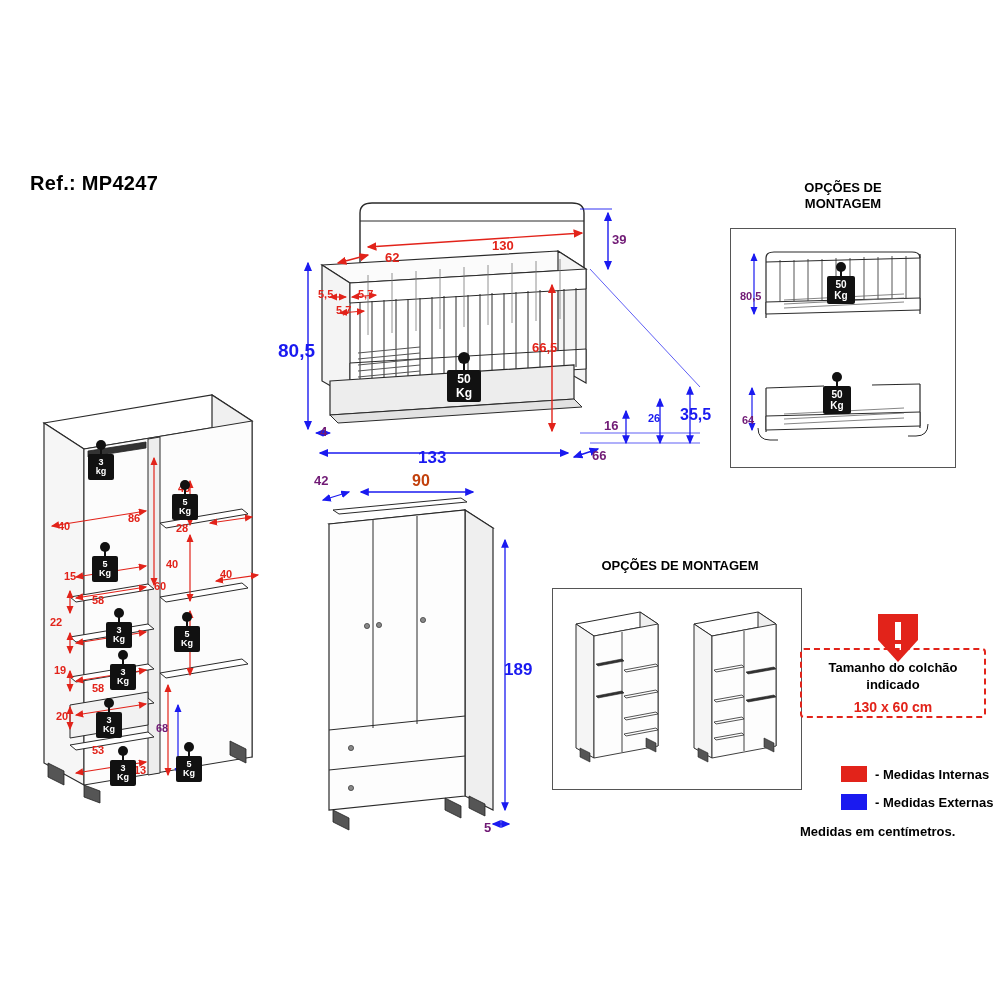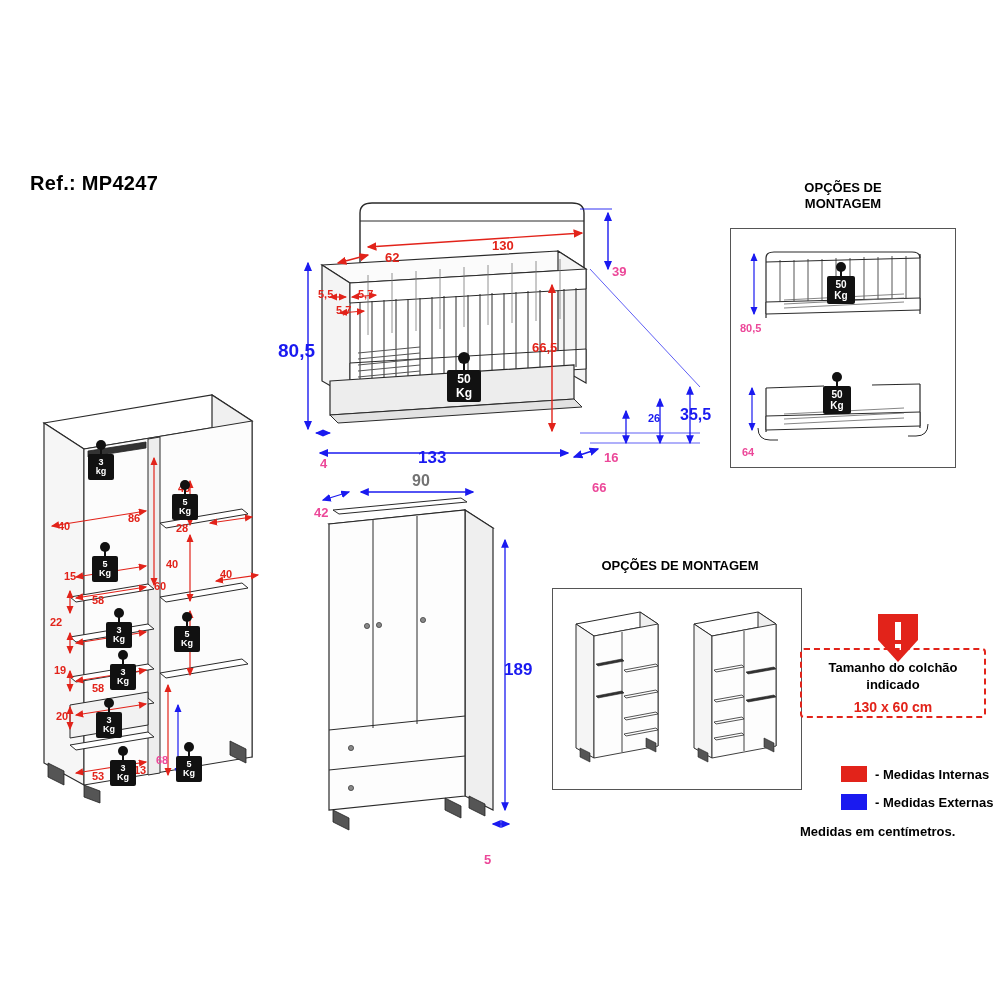--- a/index.html
+++ b/index.html
@@ -3,21 +3,21 @@
 <meta charset="utf-8">
 <style>
   html,body{margin:0;padding:0;background:#fff;}
   body{width:1000px;height:1000px;position:relative;font-family:"Liberation Sans",sans-serif;color:#000;overflow:hidden;}
   .abs{position:absolute;}
   .ttl{font-size:20px;font-weight:bold;letter-spacing:.3px;}
   .lbl{font-size:13px;font-weight:bold;}
   .lbl-s{font-size:11px;font-weight:bold;}
   .cap{font-size:13px;font-weight:bold;text-align:center;line-height:1.25;}
   .red{color:#e2231a;}
-  .blue{color:#ec4899;margin-top:32px;}
+  .blue{color:#701a75;}
   .tagbox{position:absolute;background:#111;color:#fff;border-radius:2px;display:flex;flex-direction:column;align-items:center;justify-content:center;font-weight:bold;line-height:1;}
   .hook{position:absolute;background:#111;border-radius:50%;}
   .hookline{position:absolute;background:#111;width:2px;}
   .panel{position:absolute;border:1px solid #555;}
   .legendbox{width:26px;height:16px;display:inline-block;vertical-align:middle;}
   .legrow{font-size:13px;font-weight:bold;display:flex;align-items:center;gap:8px;padding-left:33px;}
   .warn{position:absolute;border:2px dashed #e2231a;border-radius:4px;text-align:center;}
   .warn .t1{font-size:13px;font-weight:bold;line-height:1.3;}
   .warn .t2{font-size:14px;font-weight:bold;color:#e2231a;}
   .excl{position:absolute;width:40px;height:48px;}
@@ -296,21 +296,21 @@
 <div class="abs lbl-s red" style="left:92px;top:594px;">58</div>
 <div class="abs lbl-s red" style="left:166px;top:558px;">40</div>
 <div class="abs lbl-s red" style="left:154px;top:580px;">60</div>
 <div class="abs lbl-s red" style="left:220px;top:568px;">40</div>
 <div class="abs lbl-s red" style="left:50px;top:616px;">22</div>
 <div class="abs lbl-s red" style="left:54px;top:664px;">19</div>
 <div class="abs lbl-s red" style="left:92px;top:682px;">58</div>
 <div class="abs lbl-s red" style="left:56px;top:710px;">20</div>
 <div class="abs lbl-s red" style="left:134px;top:764px;">13</div>
 <div class="abs lbl-s blue" style="left:156px;top:722px;">68</div>
-<div class="abs lbl-s red" style="left:92px;top:770px;border-radius:6px;">53</div>
+<div class="abs lbl-s red" style="left:92px;top:744px;border-radius:6px;">53</div>
 
 <div style="position:absolute;left:88px;top:440px;width:26px;height:40px;">
   <div class="hook" style="left:8px;top:0;width:10px;height:10px;"></div>
     <div class="hookline" style="left:12px;top:8px;height:8px;"></div>
   <div class="tagbox" style="left:0;top:14px;width:26px;height:26px;">
       <span style="font-size:9px;">3</span>
       <span style="font-size:9px;">kg</span>
     </div>
 </div>
 <div style="position:absolute;left:172px;top:480px;width:26px;height:40px;">
@@ -406,21 +406,21 @@
 
 <svg width="280" height="380" style="left:305px;top:470px;">
   <g stroke="#1a1af0" stroke-width="1.3">
     <line x1="18" y1="30" x2="44" y2="22" marker-start="url(#bl)" marker-end="url(#br)"></line>
     <line x1="56" y1="22" x2="168" y2="22" marker-start="url(#bl)" marker-end="url(#br)"></line>
     <line x1="200" y1="70" x2="200" y2="340" marker-start="url(#bl)" marker-end="url(#br)"></line>
     <line x1="188" y1="354" x2="204" y2="354" marker-start="url(#bl)" marker-end="url(#br)"></line>
   </g>
 </svg>
 <div class="abs lbl blue" style="left:314px;top:473px;">42</div>
-<div class="abs" style="left:412px;top:472px;font-size:16px;font-weight:bold;color:#737373;">90</div>
+<div class="abs" style="left:412px;top:472px;font-size:16px;font-weight:bold;color:#c2410c;">90</div>
 <div class="abs" style="left:504px;top:660px;font-size:17px;font-weight:bold;color:#1a1af0;">189</div>
 <div class="abs lbl blue" style="left:484px;top:820px;">5</div>
 
 <div class="abs cap" style="left:560px;top:558px;width:240px;">OPÇÕES DE MONTAGEM</div>
 <div class="panel" style="left:552px;top:588px;width:248px;height:200px;"></div>
 
 <svg width="110" height="170" style="left:566px;top:600px;">
   <path d="M10,24 L74,12 L92,24 L28,36 Z" fill="#fff" stroke="#2a2a2a" stroke-width="1"></path>
   <path d="M10,24 L28,36 L28,158 L10,148 Z" fill="#f5f5f5" stroke="#2a2a2a" stroke-width="1"></path>
   <path d="M74,12 L92,24 L92,146 L74,136 Z" fill="#efefef" stroke="#2a2a2a" stroke-width="1"></path>

